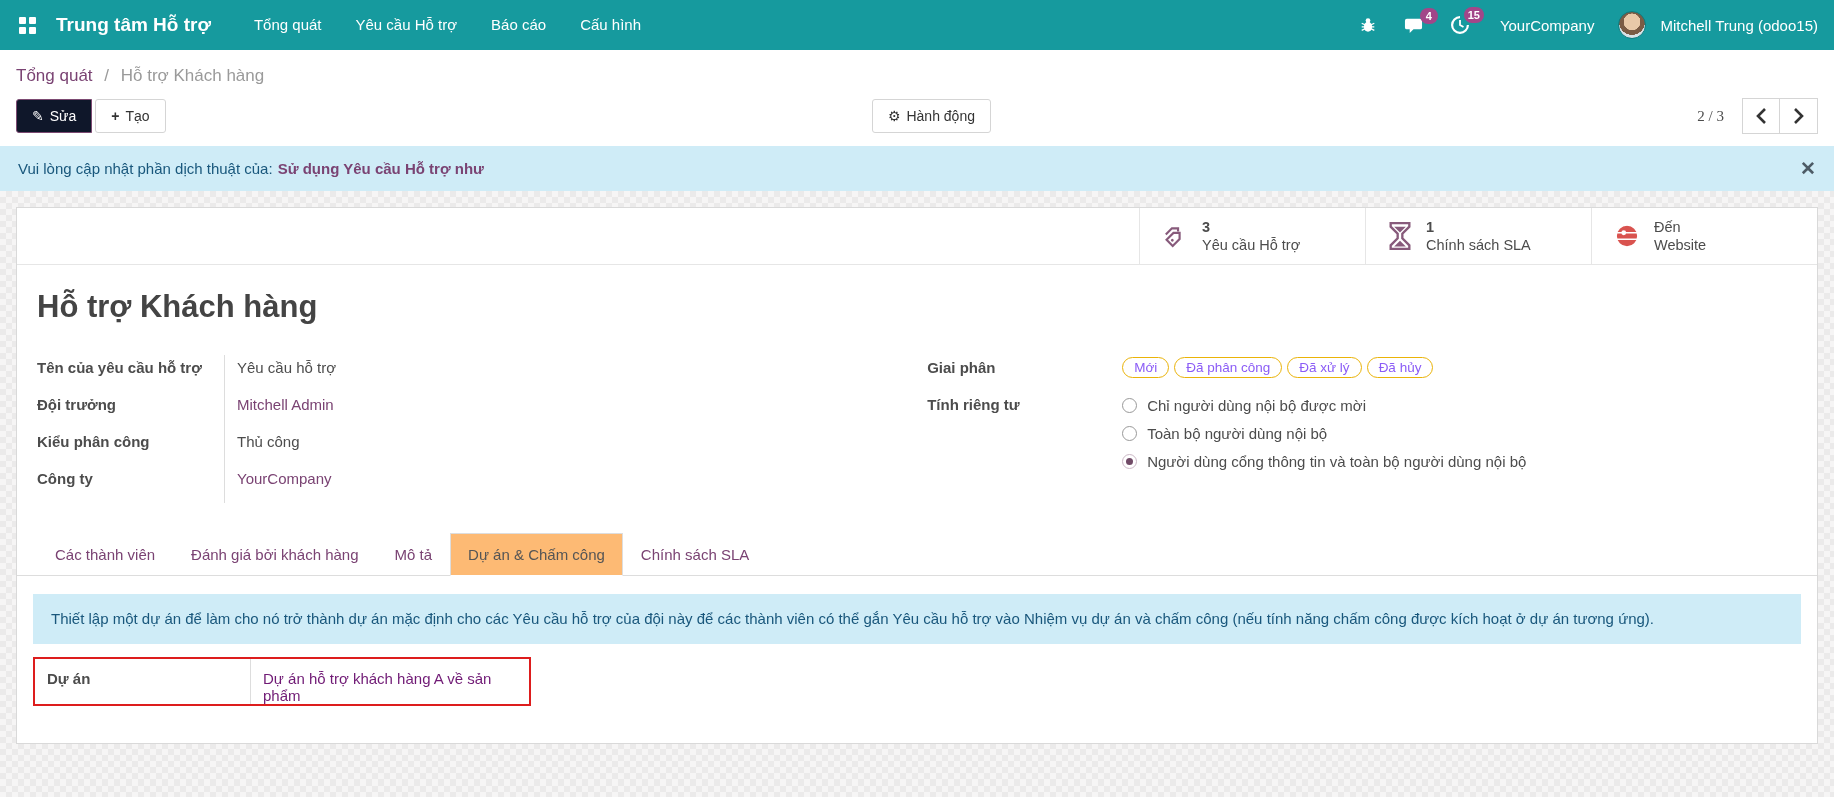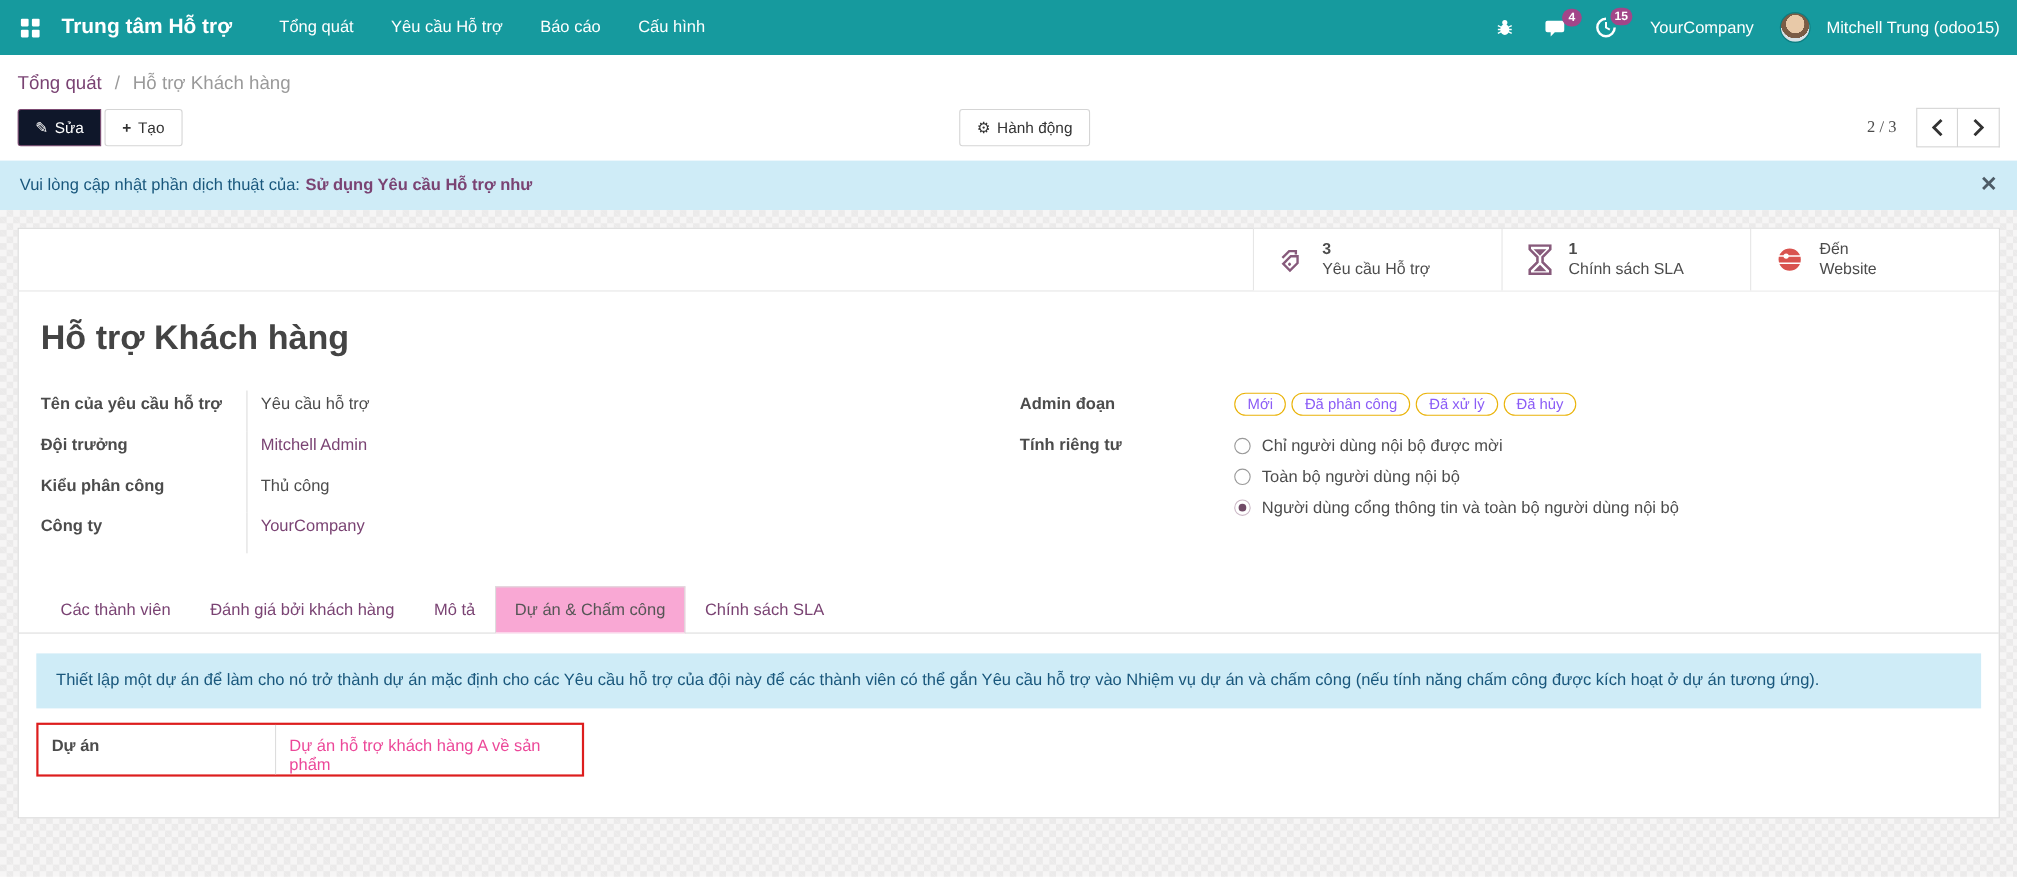--- a/index.html
+++ b/index.html
@@ -86,29 +86,29 @@
   .radio-row { display:flex; align-items:center; gap:10px; margin-bottom:11px; cursor:pointer; }
   .radio { width:15px; height:15px; border:1px solid #999; border-radius:50%; background:#fff; position:relative; flex-shrink:0; }
   .radio.checked { border-color:#cbb8c6; }
   .radio.checked::after { content:''; position:absolute; inset:3px; border-radius:50%; background:#714B67; }
   .radio-label { font-size:15px; }
 
   
   .tabs { display:flex; border-bottom:1px solid #ddd; margin-top:30px; padding-left:20px; }
   .tab { font-size:15px; color:#7a4373; padding:12px 17px; cursor:pointer;
          border:1px solid transparent; margin-bottom:-1px; white-space:nowrap; }
-  .tab.active { color:#555; background:#f9a8d4; border-color:#ddd #ddd #fff #ddd; }
+  .tab.active { color:#555; background:#fdba74; border-color:#ddd #ddd #fff #ddd; }
 
   .tab-page { padding:18px 16px; }
   .info-box { background:#cfecf7; color:#19577c; font-size:15px; padding:14px 18px; line-height:1.45; }
 
   .project-row { margin-top:13px; width:498px; border:2px solid #dd1d1d; display:flex; min-height:44px; }
   .project-label { width:216px; font-weight:bold; font-size:15px; padding:11px 0 0 12px;
                    border-right:1px solid #ddd; flex-shrink:0; }
-  .project-value { font-size:15px; color:#ec4899; padding:11px 0 0 12px; cursor:pointer; }
+  .project-value { font-size:15px; color:#701a75; padding:11px 0 0 12px; cursor:pointer; }
 
   
   .chatter { height:52px; background-color:#f6f5f5;
      background-image:linear-gradient(45deg,#ebeaea 25%,transparent 25%,transparent 75%,#ebeaea 75%),
                       linear-gradient(45deg,#ebeaea 25%,transparent 25%,transparent 75%,#ebeaea 75%);
      background-size:12px 12px; background-position:0 0,6px 6px;
      display:flex; justify-content:center; }
   .chatter-inner { width:1232px; display:flex; align-items:center; font-size:15px; color:#666; }
 </style>
 </head>
@@ -255,21 +255,21 @@
             <div class="fvalue">Thủ công</div>
           </div>
           <div class="frow">
             <div class="flabel">Công ty</div>
             <div class="fvalue link">YourCompany</div>
           </div>
         </div>
 
         <div class="group-right">
           <div class="frow">
-            <div class="flabel">Admin đoạn</div>
+            <div class="flabel">Giai phân</div>
             <div class="stage-pills">
               <span class="pill">Mới</span>
               <span class="pill">Đã phân công</span>
               <span class="pill">Đã xử lý</span>
               <span class="pill">Đã hủy</span>
             </div>
           </div>
           <div class="frow">
             <div class="flabel">Tính riêng tư</div>
             <div class="radio-list">

